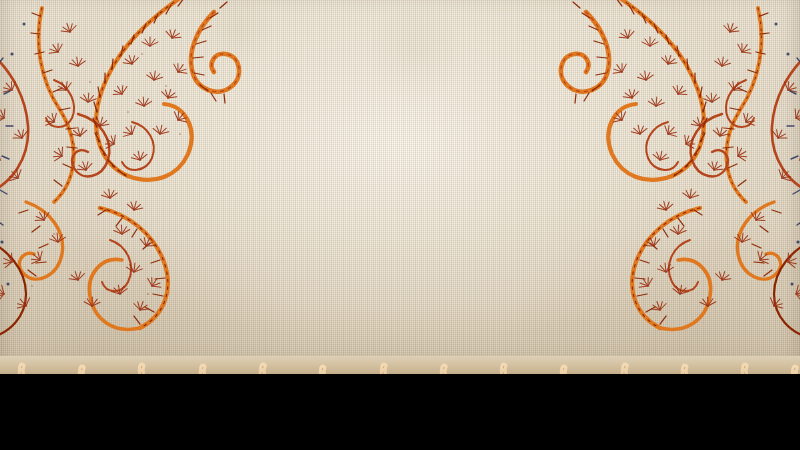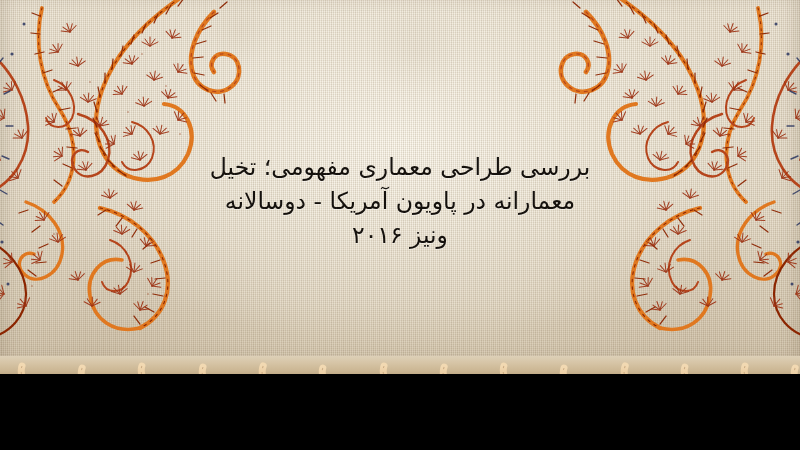--- a/index.html
+++ b/index.html
@@ -437,25 +437,20 @@
         <circle cx="8" cy="216" r="1.8" fill="#2a3560" stroke="none"></circle>
         <circle cx="20" cy="248" r="1.6" fill="#2a3560" stroke="none"></circle>
         <circle cx="30" cy="60" r="1.6" fill="#2a3560" stroke="none"></circle>
         <circle cx="42" cy="30" r="1.5" fill="#2a3560" stroke="none"></circle>
         <circle cx="4" cy="278" r="1.7" fill="#2a3560" stroke="none"></circle>
         <circle cx="26" cy="290" r="1.5" fill="#2a3560" stroke="none"></circle>
       </g>
     </svg>
   </div>
 
-  <div class="title-block">
-    <div class="title-line">بررسی طراحی معماری مفهومی؛ تخیل</div>
-    <div class="title-line">معمارانه در پاویون آمریکا - دوسالانه</div>
-    <div class="title-line">ونیز ۲۰۱۶</div>
-  </div>
 
   <div class="fringe-band"></div>
 
   <div class="tassels">
     <svg viewBox="0 0 800 90" xmlns="http://www.w3.org/2000/svg">
       <defs>
         <linearGradient id="cord" x1="0" y1="0" x2="0" y2="1">
           <stop offset="0%" stop-color="#f2d9b2"></stop>
           <stop offset="45%" stop-color="#e2bd8c"></stop>
           <stop offset="100%" stop-color="#c19a6b"></stop>

